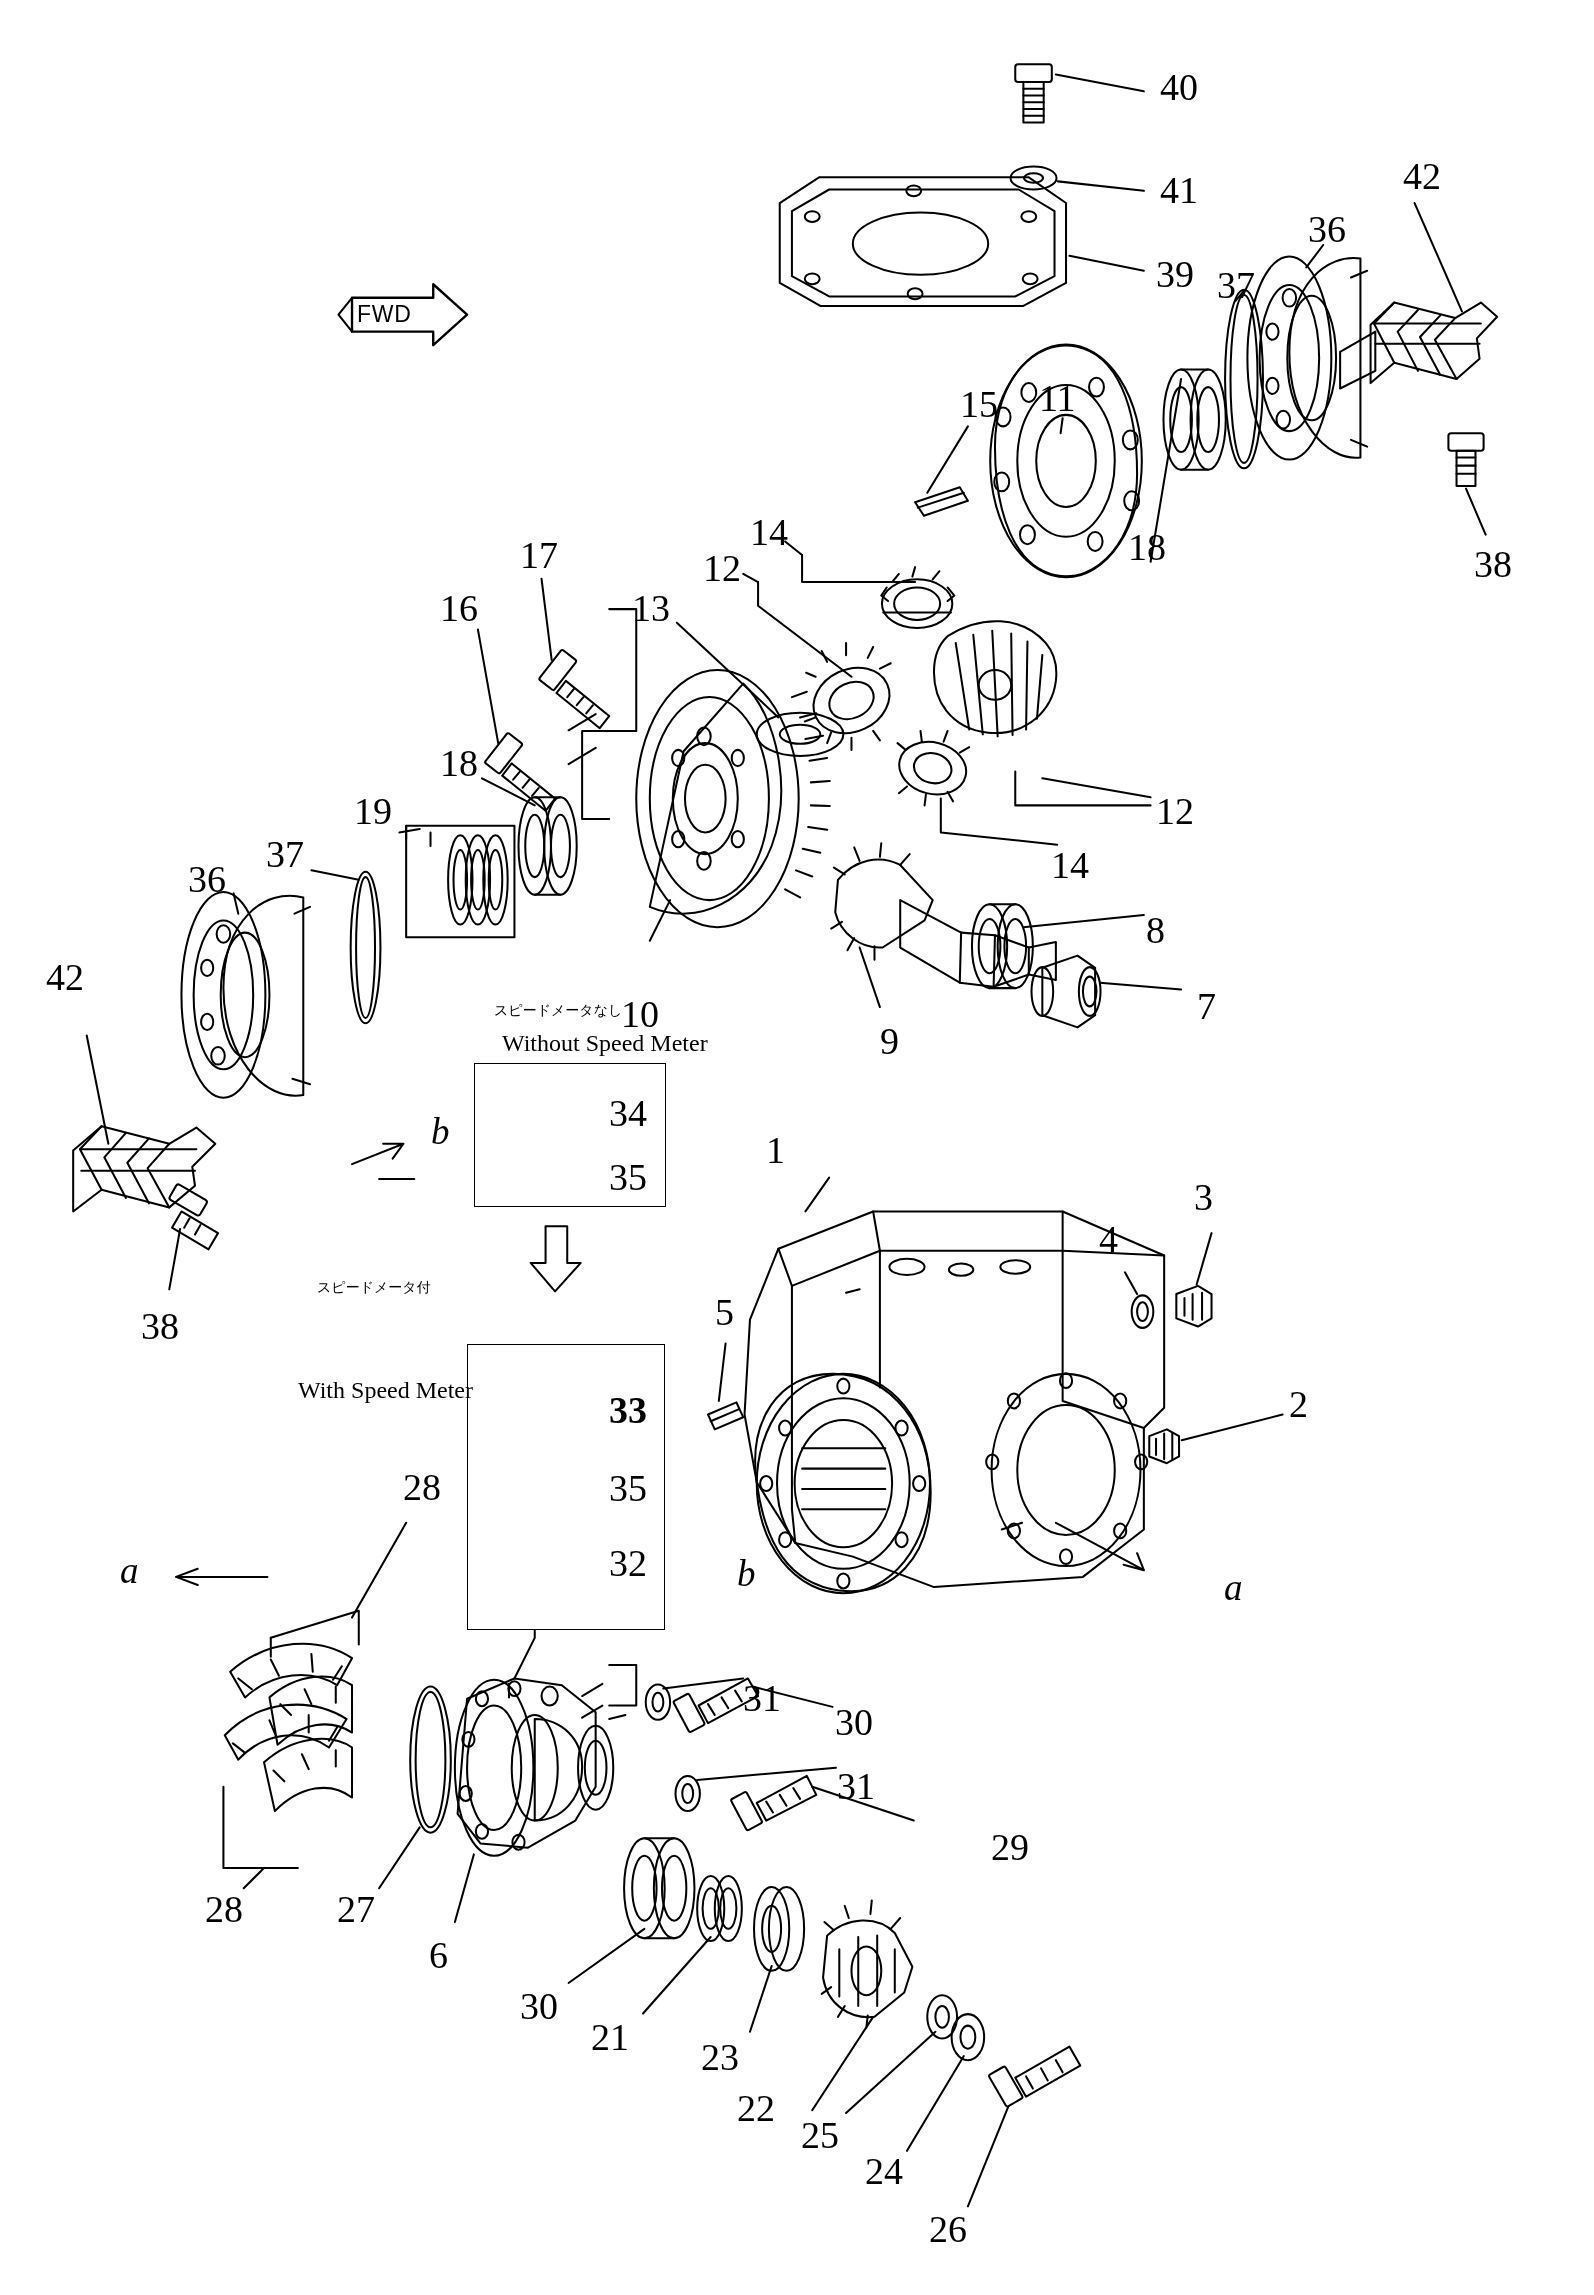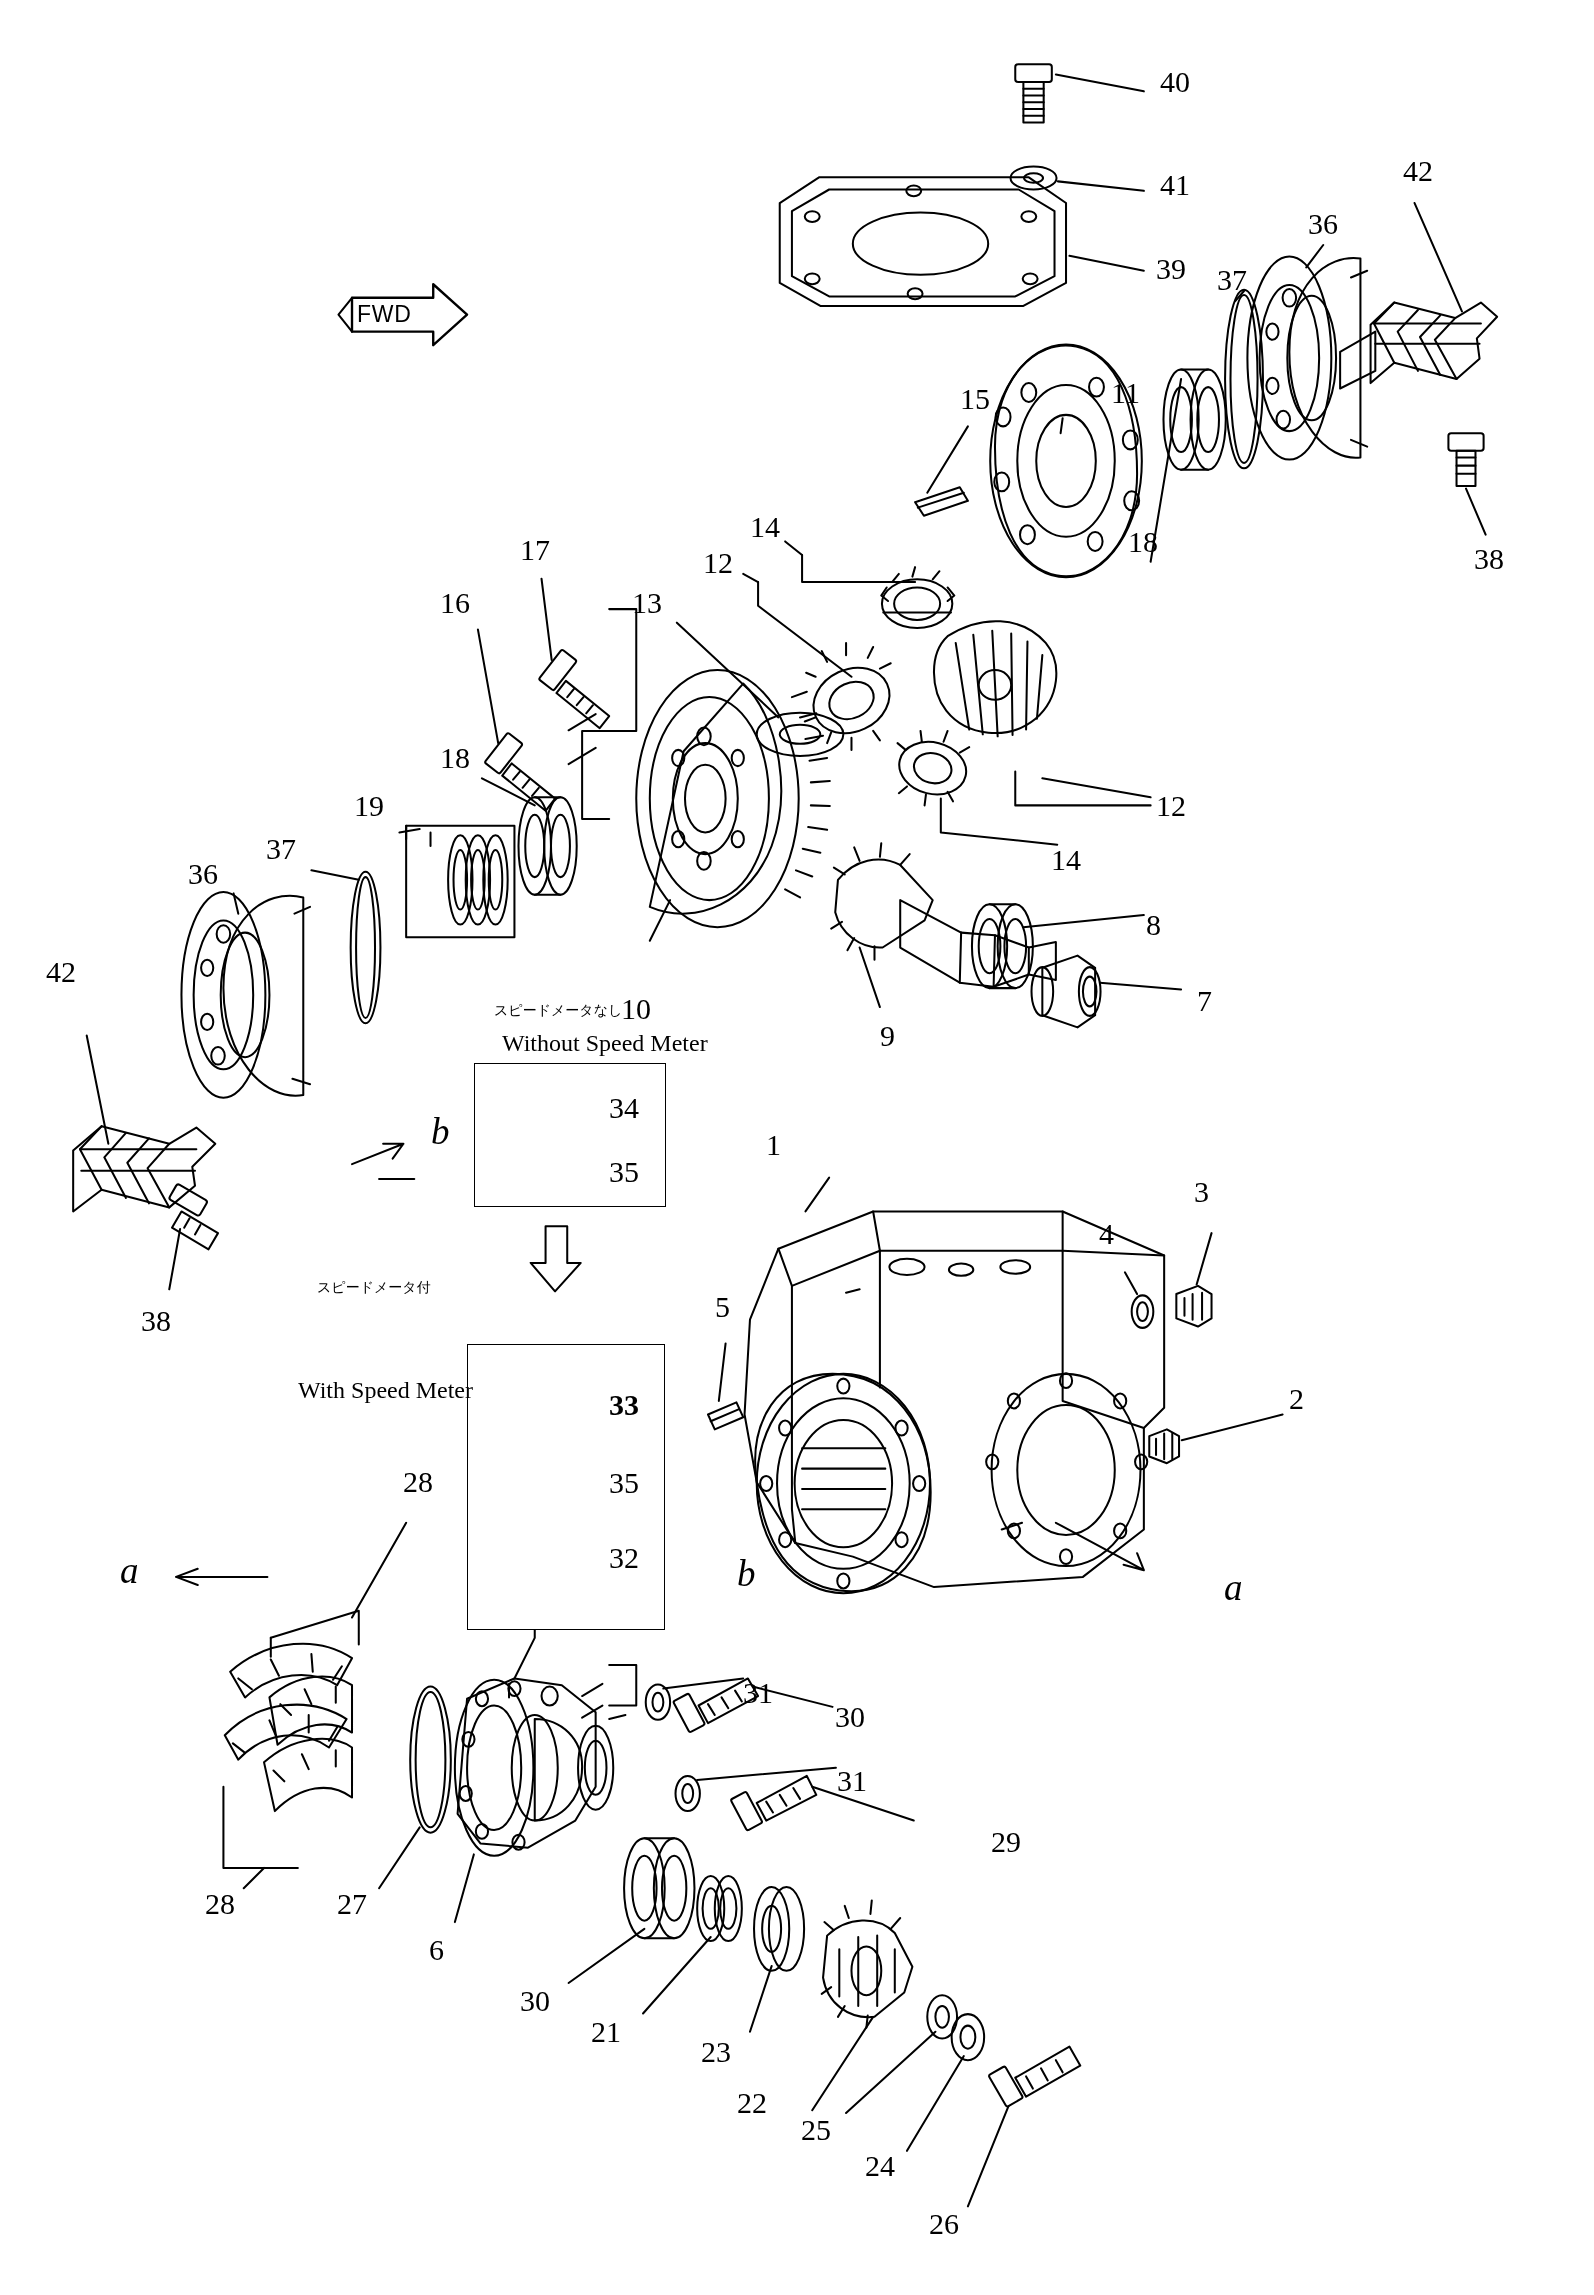--- a/index.html
+++ b/index.html
@@ -1,19 +1,19 @@
 <!DOCTYPE html>
 <html style="font-size:10.8px"><head>
 <meta charset="utf-8">
 <style>
   html,body{margin:0;padding:0;background:#ffffff;}
   body{font-family:"Liberation Sans",sans-serif;color:#000;}
   #page{position:relative;width:1594px;height:2295px;background:#fff;overflow:hidden;}
   .lbl{position:absolute;font-family:"Liberation Serif",serif;font-weight:400;color:#000;white-space:nowrap;}
-  .num{font-size:30px;font-family:"Liberation Serif",serif;}
+  .num{font-size:38px;font-family:"Liberation Serif",serif;}
   .letter{font-size:37px;font-style:italic;font-family:"Liberation Serif",serif;}
   .jp{font-size:14px;font-family:"DejaVu Sans",sans-serif;}
   .en{font-size:24px;font-family:Liberation Serif, serif;}
   .fwd{font-size:23px;font-family:"Liberation Sans",sans-serif;letter-spacing:0.7px;}
   svg{position:absolute;left:0;top:0;}
   .box{position:absolute;border:1.4px solid #000;background:#fff;}
 </style>
 </head>
 <body>
 
@@ -492,21 +492,21 @@
 
   <div class="lbl num" style="left:1160px;top:65px;">40</div>
   <div class="lbl num" style="left:1160px;top:168px;">41</div>
   <div class="lbl num" style="left:1156px;top:252px;">39</div>
   <div class="lbl num" style="left:1403px;top:154px;">42</div>
   <div class="lbl num" style="left:1308px;top:207px;">36</div>
   <div class="lbl num" style="left:1217px;top:263px;">37</div>
   <div class="lbl num" style="left:1128px;top:525px;">18</div>
   <div class="lbl num" style="left:1474px;top:542px;">38</div>
   <div class="lbl num" style="left:960px;top:382px;">15</div>
-  <div class="lbl num" style="left:1111px;top:376px;">11</div>
+  <div class="lbl num" style="left:1039px;top:376px;">11</div>
   <div class="lbl num" style="left:750px;top:510px;">14</div>
   <div class="lbl num" style="left:703px;top:546px;">12</div>
   <div class="lbl num" style="left:632px;top:586px;">13</div>
   <div class="lbl num" style="left:440px;top:586px;">16</div>
   <div class="lbl num" style="left:520px;top:533px;">17</div>
   <div class="lbl num" style="left:1156px;top:789px;">12</div>
   <div class="lbl num" style="left:1051px;top:843px;">14</div>
   <div class="lbl num" style="left:440px;top:741px;">18</div>
   <div class="lbl num" style="left:354px;top:789px;">19</div>
   <div class="lbl num" style="left:266px;top:832px;">37</div>

